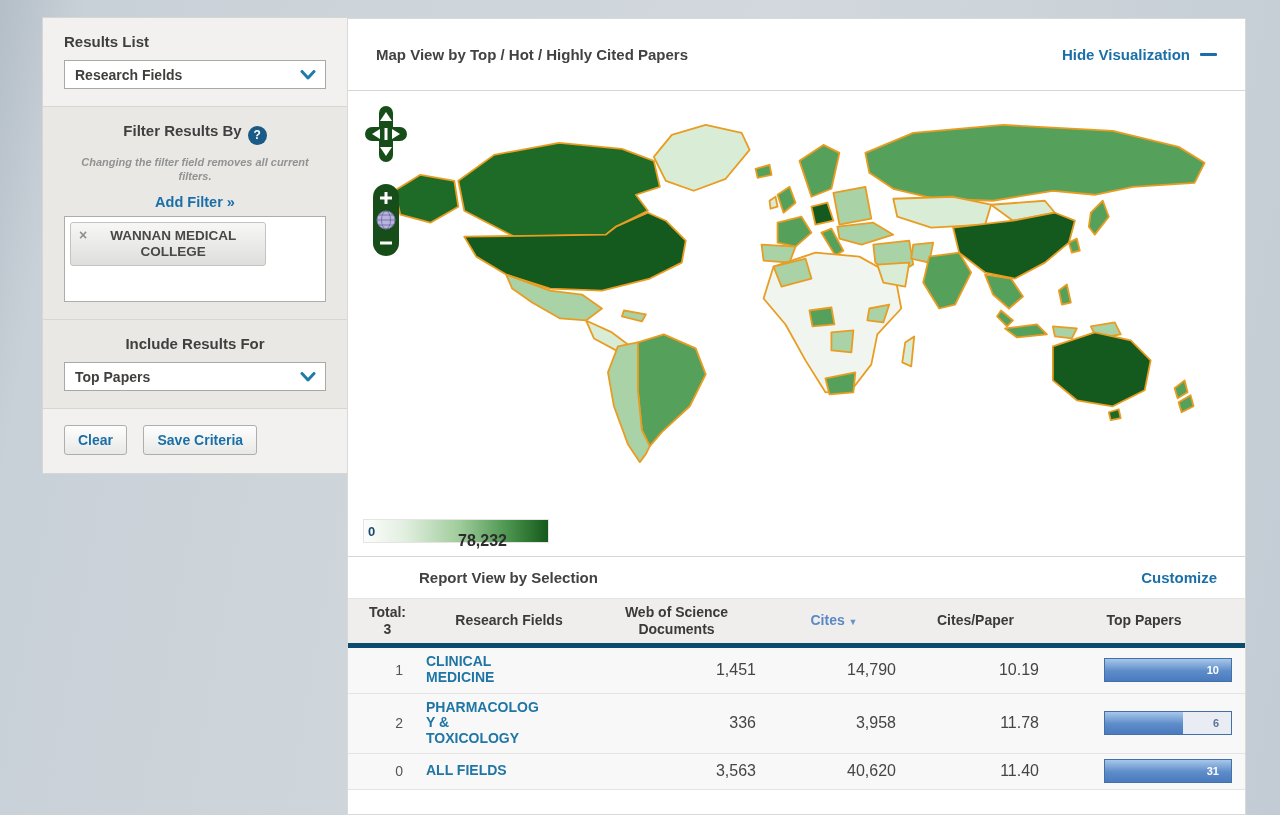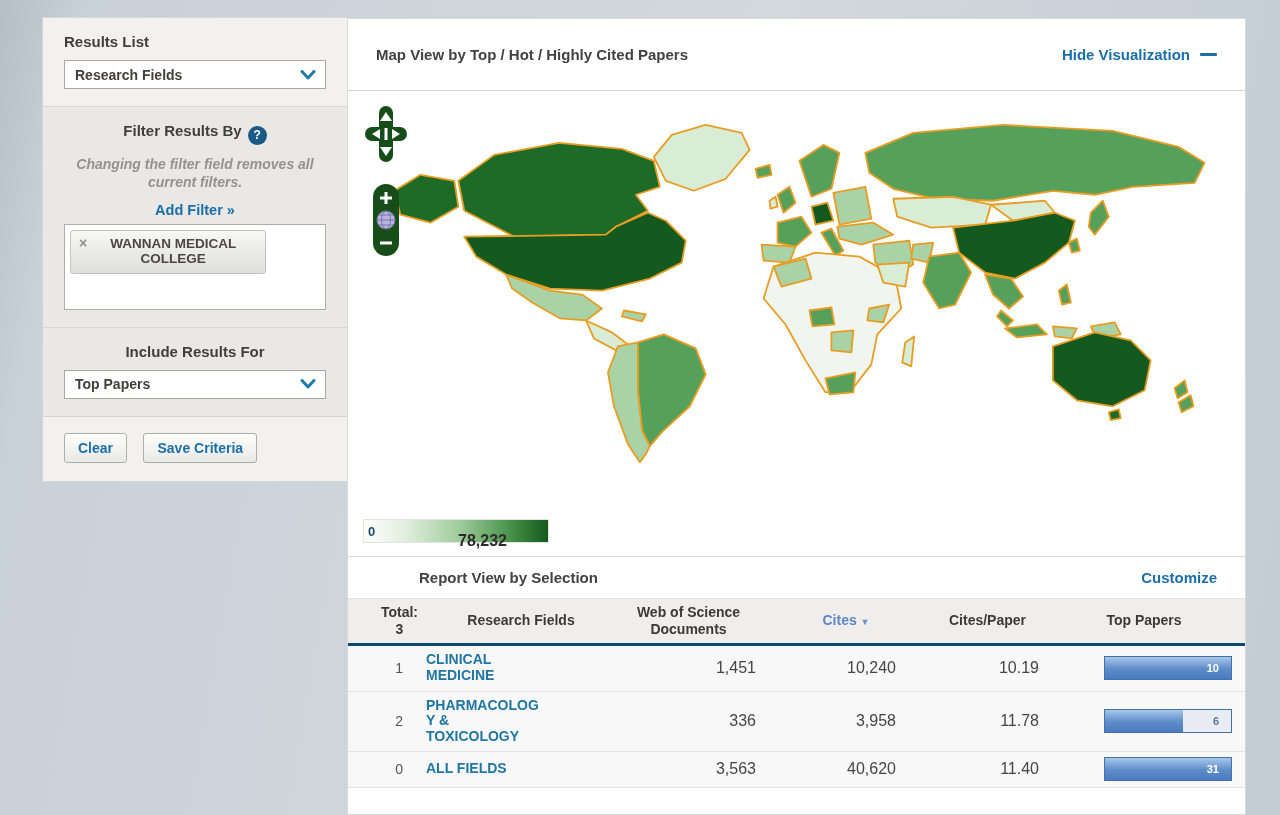--- a/index.html
+++ b/index.html
@@ -21,21 +21,21 @@
     height:29px; background:#fff; border:1px solid #a8a8a6;
     display:flex; align-items:center; justify-content:space-between;
     padding:0 9px 0 10px; cursor:pointer;
   }
   .selectbox .sel-label { font-size:14px; font-weight:bold; color:#413f3d; }
   .help-badge {
     display:inline-flex; width:19px; height:19px; border-radius:50%;
     background:#1a5a86; color:#fff; font-size:12px; font-weight:bold;
     align-items:center; justify-content:center; vertical-align:-3px; margin-left:6px; cursor:pointer;
   }
-  .side-note { font-size:14px; font-style:italic; font-weight:bold; color:#929292; line-height:1.3; margin-bottom:10px; }
+  .side-note { font-size:11px; font-style:italic; font-weight:bold; color:#929292; line-height:1.3; margin-bottom:10px; }
   .add-filter { font-size:14.5px; font-weight:bold; color:#1b6fa8; text-decoration:none; display:inline-block; margin-bottom:6px; cursor:pointer; }
   .chipbox { background:#fff; border:1px solid #adadab; min-height:86px; padding:5px; }
   .chip {
     display:flex; align-items:flex-start; gap:6px; width:196px;
     background:linear-gradient(#f7f7f6,#dededc); border:1px solid #c3c3c1; border-radius:3px;
     padding:5px 8px 6px 8px;
   }
   .chip-x { color:#8e8e8c; font-size:14px; font-weight:bold; line-height:1.1; cursor:pointer; }
   .chip-t { font-size:13.5px; font-weight:bold; color:#4a4846; line-height:1.15; max-width:160px; }
   .btn {
@@ -63,21 +63,21 @@
   .legend .lg-min { position:absolute; left:4px; top:4px; font-size:13px; font-weight:bold; color:#1c4a6e; }
   .legend .lg-max { position:absolute; left:94px; top:12px; font-size:16px; font-weight:bold; color:#2c2c2c; }
 
   .rep-head { height:42px; display:flex; align-items:center; justify-content:space-between;
               padding:0 28px; border-bottom:1px solid #e4e4e2; }
   .rep-title { font-size:15px; font-weight:bold; color:#424242;margin-left:43px; }
   .customize { font-size:15px; font-weight:bold; color:#1b6fa8; cursor:pointer; }
 
   
   .trow { display:grid; grid-template-columns:77px 160px 175px 140px 143px 1fr; align-items:center; }
-  .thead { background:#efeeec; border-bottom:3px solid #0c4a6e; min-height:46px; padding:5px 16px;
+  .thead { background:#efeeec; border-bottom:5px solid #0c4a6e; min-height:46px; padding:5px 4px;
            font-size:14px; font-weight:bold; color:#3a3a3a; }
   .thead .hc { text-align:center; line-height:1.2; }
   .h-cites { color:#5b87c5; cursor:pointer; }
   .h-cites .arrow { font-size:9px; color:#6a93cc; }
   .rrow { background:#f8f8f9; border-bottom:1px solid #e4e4e2; }
   .rrow.r1 { min-height:46px; }
   .rrow.r2 { min-height:58px; }
   .rrow.r3 { min-height:36px; }
   .c-rank { text-align:right; padding-right:22px; font-size:14px; color:#555; }
   .h-total { text-align:center; padding-right:6px; line-height:1.2; }
@@ -260,21 +260,21 @@
         <div class="hc">Cites/Paper</div>
         <div class="hc">Top Papers</div>
       </div>
 
       <div class="trow rrow r1">
         <div class="c-rank">1</div>
         <div class="c-field"><span class="field-link">
           <span>CLINICAL</span><span>MEDICINE</span>
         </span></div>
         <div class="c-num">1,451</div>
-        <div class="c-num">10,240</div>
+        <div class="c-num">14,790</div>
         <div class="c-num">10.19</div>
         <div class="c-bar">
           <div class="tp-bar">
             <div class="tp-fill" style="width: 100%;"></div>
             <span class="tp-label lt">10</span>
           </div>
         </div>
       </div>
 
       <div class="trow rrow r2">

